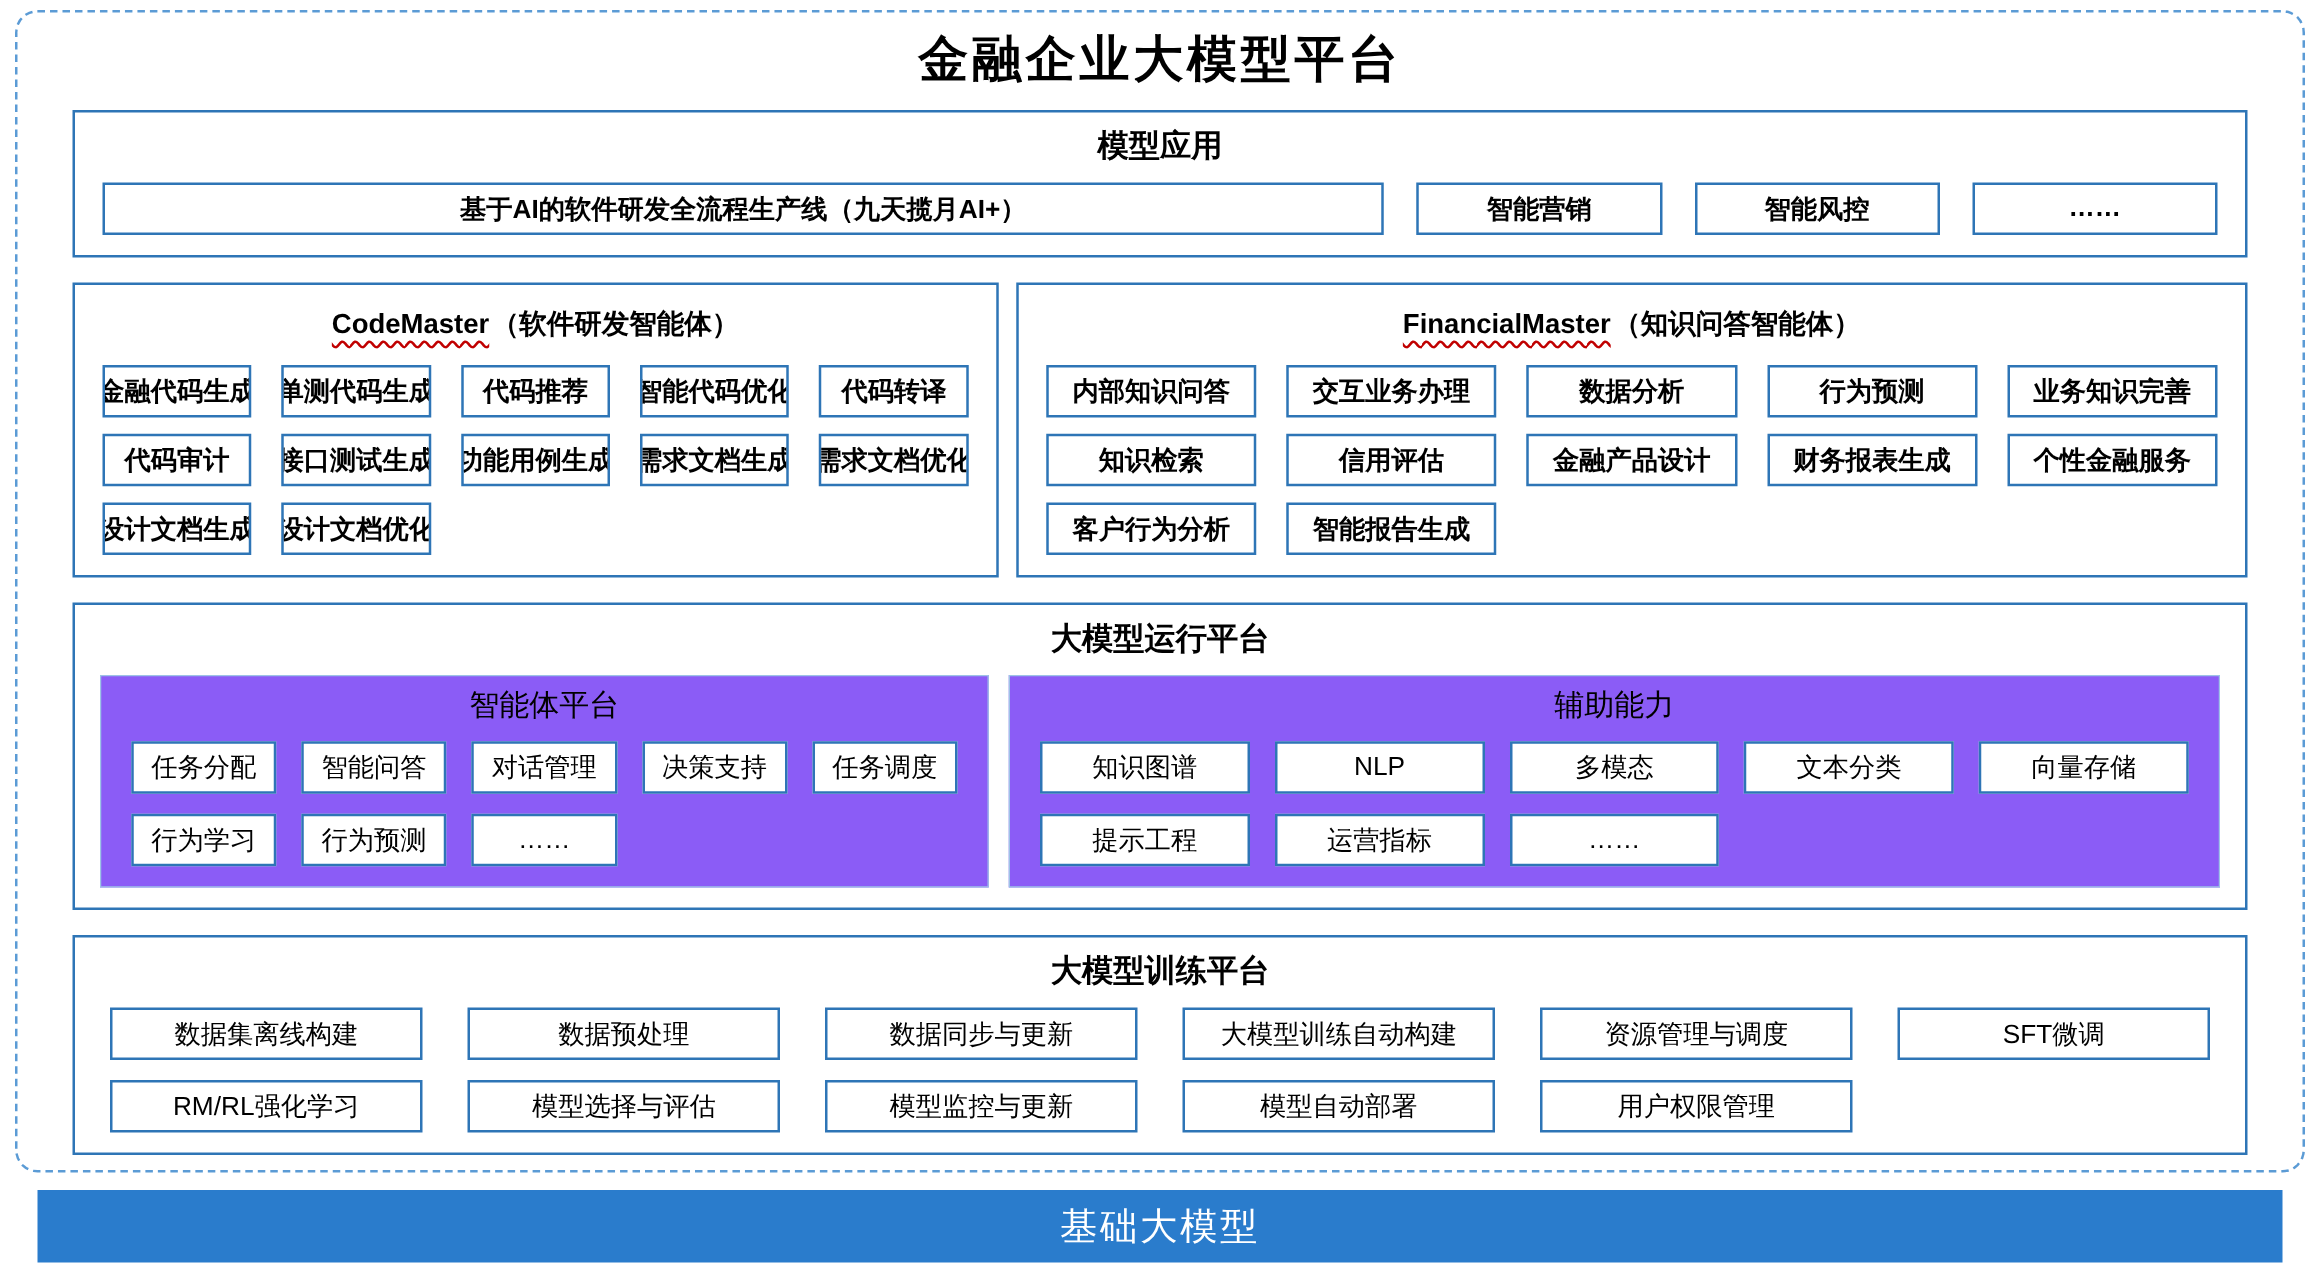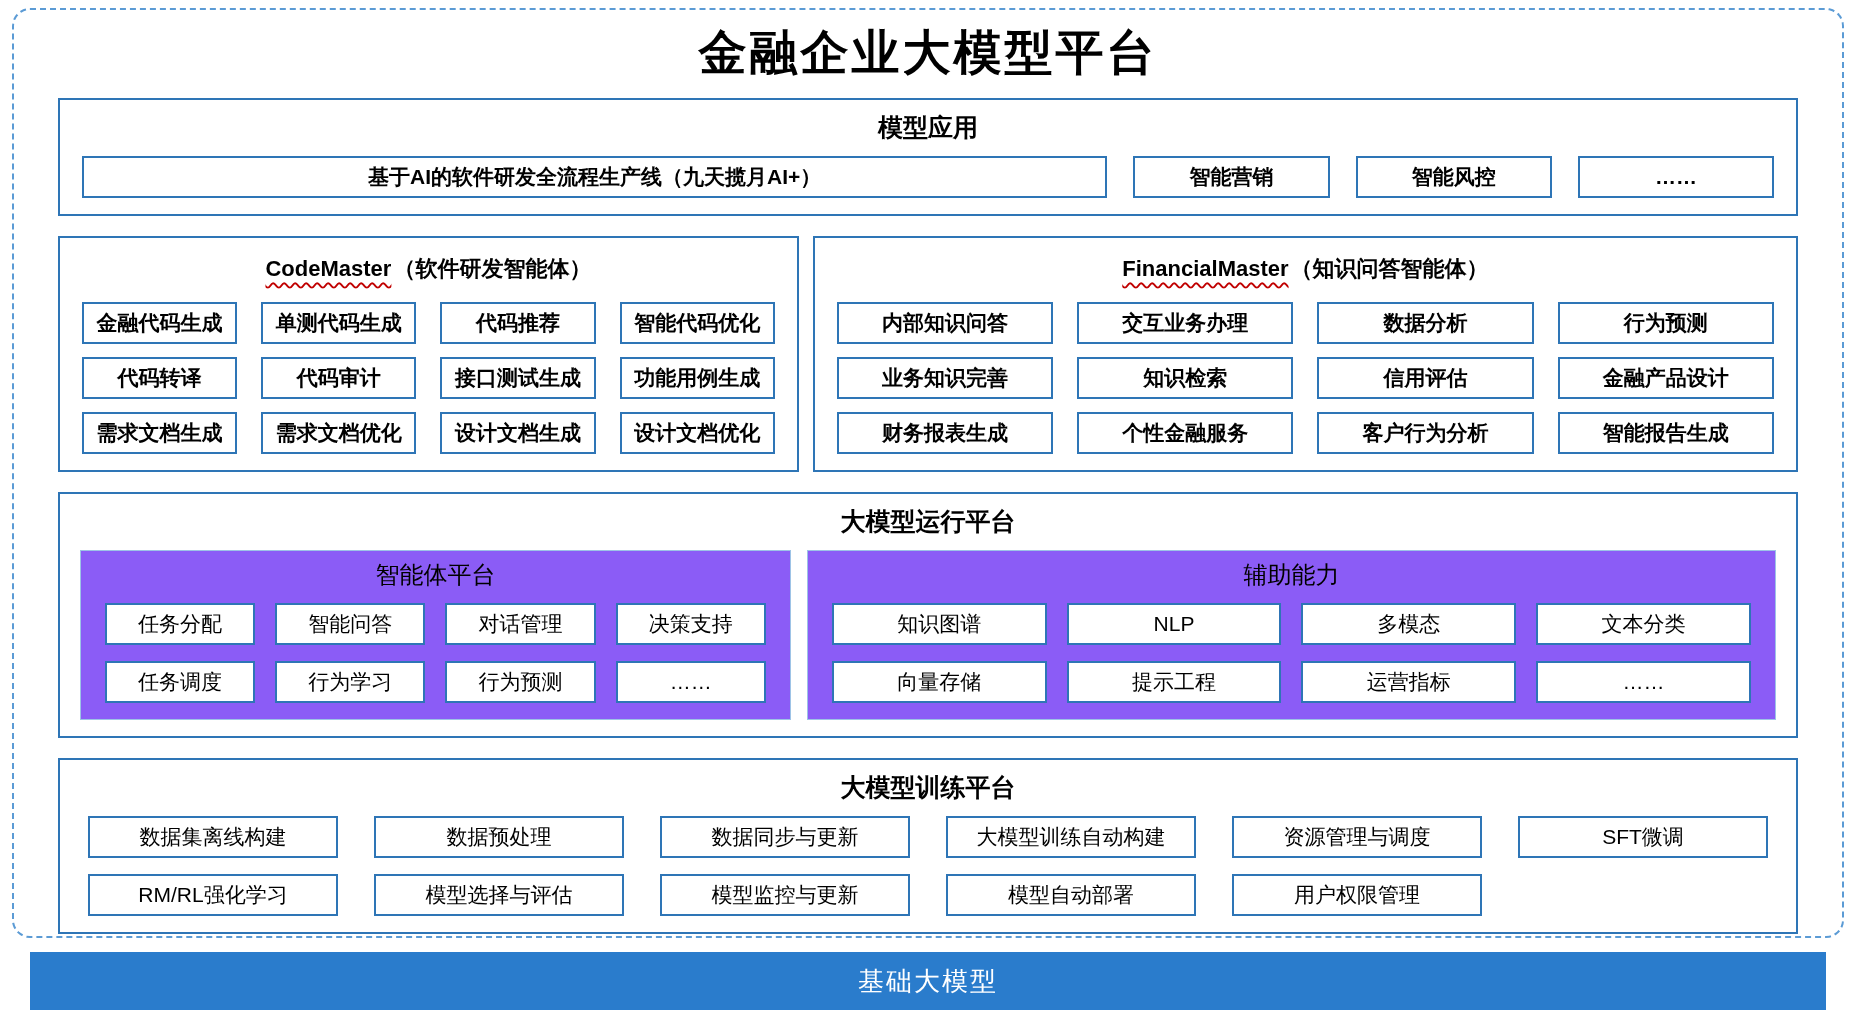--- a/index.html
+++ b/index.html
@@ -15,21 +15,21 @@
     box-sizing:border-box;
     margin:8px 12px 0;
     height:930px;
     border:2px dashed #5b9bd5;
     border-radius:18px;
   }
   .title{
     margin:14px 0 16px;
     text-align:center;
     font-family:"DejaVu Serif","Liberation Serif",serif;
-    font-size:48px;
+    font-size:40px;
     font-weight:bold;
     letter-spacing:3px;
     line-height:1.2;
   }
   .sec{
     box-sizing:border-box;
     border:2px solid #2e75b6;
     background:#fff;
     margin:0 44px 20px;
     padding:8px 14px 16px;
@@ -70,21 +70,21 @@
     line-height:34px;
   }
   .wavy{
     text-decoration-line:underline;
     text-decoration-style:wavy;
     text-decoration-color:#c00000;
     text-decoration-thickness:2px;
     text-underline-offset:6px;
     margin-right:2px;
   }
-  .grid4{display:grid;grid-template-columns:repeat(4,1fr);gap:13px 24px;padding:0 8px;}
+  .grid4{display:grid;grid-template-columns:repeat(5,1fr);gap:13px 24px;padding:0 8px;}
   .grid4.loose{gap:16px 20px;padding:0 14px;}
   .grid6{display:grid;grid-template-columns:repeat(6,1fr);gap:16px 36px;padding:0 14px;}
 
   .duo-inner{display:flex;gap:16px;margin:0 6px;}
   .sub{
     box-sizing:border-box;
     border:1.5px solid #9dc3e6;
     padding:6px 10px 16px;
     background:#8b5cf6;
   }
@@ -99,21 +99,21 @@
   }
   .plain .box{font-weight:400;}
 
   .foundation-bar{
     box-sizing:border-box;
     margin:14px 30px 0;
     height:58px;
     background:#2a7ccc;
     color:#fff;
     display:flex;align-items:center;justify-content:center;
-    font-size:26px;
+    font-size:30px;
     letter-spacing:2px;
   }
 </style>
 </head>
 <body>
 
 <div class="frame">
 
   <h1 class="title">金融企业大模型平台</h1>
 

